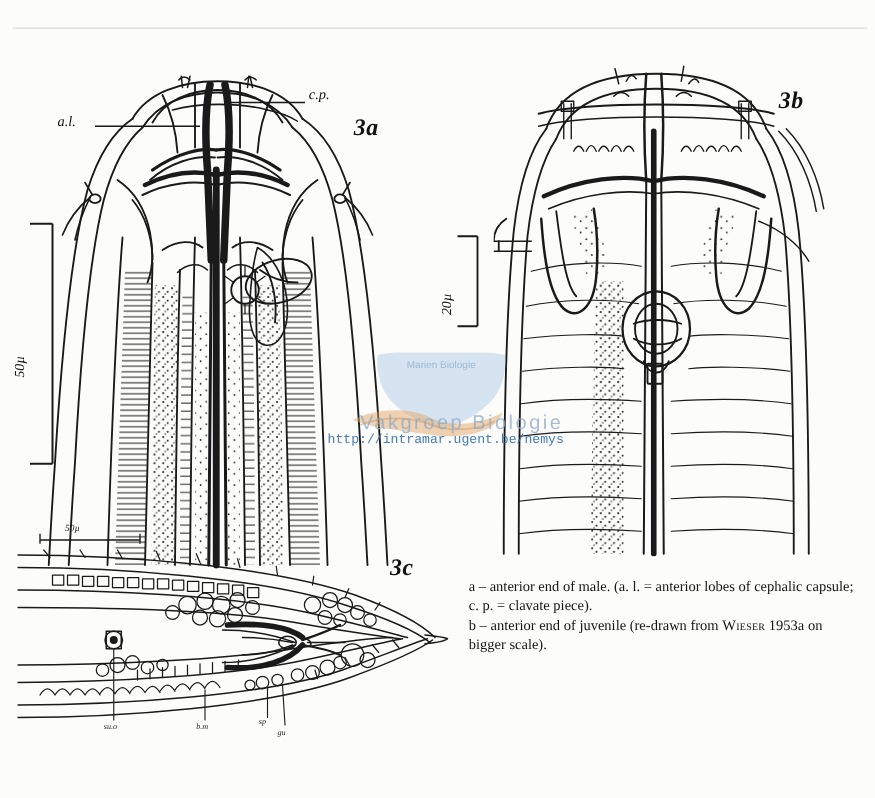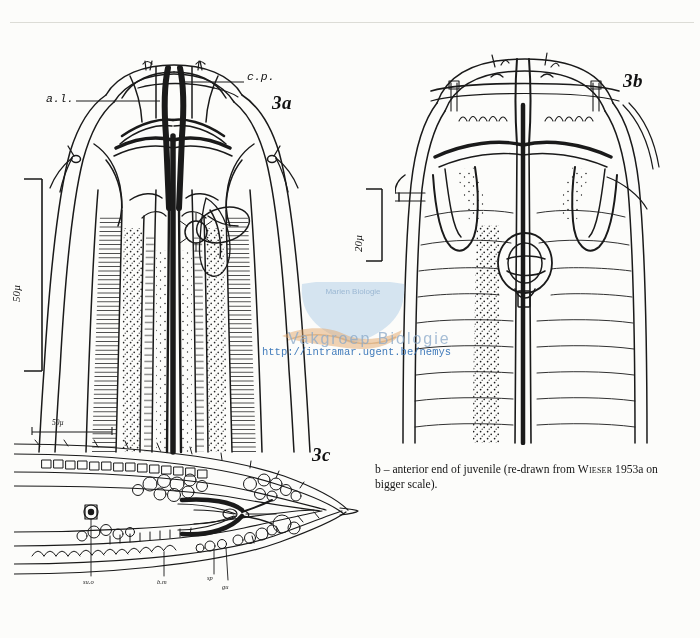--- a/index.html
+++ b/index.html
@@ -19,21 +19,21 @@
 
   
   .fig-label{
     position:absolute;
     font-family:"Liberation Serif", serif;
     font-style:italic;font-weight:700;
     font-size:19px;letter-spacing:.5px;color:#111;
   }
   .anno{
     position:absolute;
-    font-family:Liberation Mono, monospace;
+    font-family:Liberation Serif, serif;
     font-style:italic;font-size:11.5px;color:#111;
     white-space:nowrap;
   }
   .tiny-anno{
     position:absolute;
     font-family:"Liberation Serif", serif;
     font-style:italic;font-size:6.5px;color:#222;
     white-space:nowrap;
   }
   .scale-text{
@@ -198,21 +198,21 @@
     <div class="anno" style="left:46px;top:92px;">a.l.</div>
     <svg width="90" height="16" viewBox="0 0 90 16" style="position:absolute;left:74px;top:93px;">
       <path d="M2 8 H86" stroke="#1a1a1a" stroke-width="1.2" fill="none"></path>
     </svg>
 
     <div class="anno" style="left:247px;top:70px;">c.p.</div>
     <svg width="66" height="16" viewBox="0 0 66 16" style="position:absolute;left:182px;top:72px;">
       <path d="M0 10 H62" stroke="#1a1a1a" stroke-width="1.2" fill="none"></path>
     </svg>
 
-    <div class="fig-label" style="left:272px;top:92px;font-style:italic;">3a</div>
+    <div class="fig-label" style="left:283px;top:92px;font-style:italic;">3a</div>
 
     <svg width="30" height="200" viewBox="0 0 30 200" style="position:absolute;left:20px;top:175px;">
       <path d="M4 4 H22 M22 4 V196 M4 196 H22" stroke="#1a1a1a" stroke-width="1.6" fill="none"></path>
     </svg>
     <div class="scale-text rot90" style="left:22px;top:290px;">50µ</div>
 
     <svg width="300" height="400" viewBox="0 0 300 400" style="position:absolute;left:395px;top:45px;">
       <g fill="none" stroke="#1a1a1a" stroke-width="1.5" stroke-linecap="round" stroke-linejoin="round">
 
         <path d="M42 58 C 28 76, 20 104, 16 140 C 10 200, 8 300, 8 398"></path>
@@ -447,17 +447,20 @@
     <text x="95" y="12" text-anchor="middle" font-family="Liberation Sans, sans-serif" font-size="8" fill="#7ba0c4" opacity="0.8">Marien Biologie</text>
     <path d="M24 54 C 44 44, 70 44, 86 52 C 102 60, 126 58, 144 48
              C 140 62, 116 70, 88 66 C 60 62, 38 60, 24 54 Z" fill="#e0a060" opacity="0.55"></path>
     <path d="M30 58 C 50 50, 72 52, 88 58 C 104 64, 124 62, 138 55" fill="none" stroke="#c98a45" stroke-width="1.4" opacity="0.5"></path>
   </svg>
   <div class="wm-word">Vakgroep Biologie</div>
   <div class="wm-url">http://intramar.ugent.be/nemys</div>
 
   <div class="caption">
     <p class="cap-par">
+      <span>a – anterior end of male. (a. l. = anterior lobes of cephalic capsule; c. p. = clavate piece).</span>
+    </p>
+    <p class="cap-par">
       <span>b – anterior end of juvenile (re-drawn from </span><span class="auth">Wieser</span><span> 1953a on bigger scale).</span>
     </p>
   </div>
 
 </div>
 
 </body></html>

